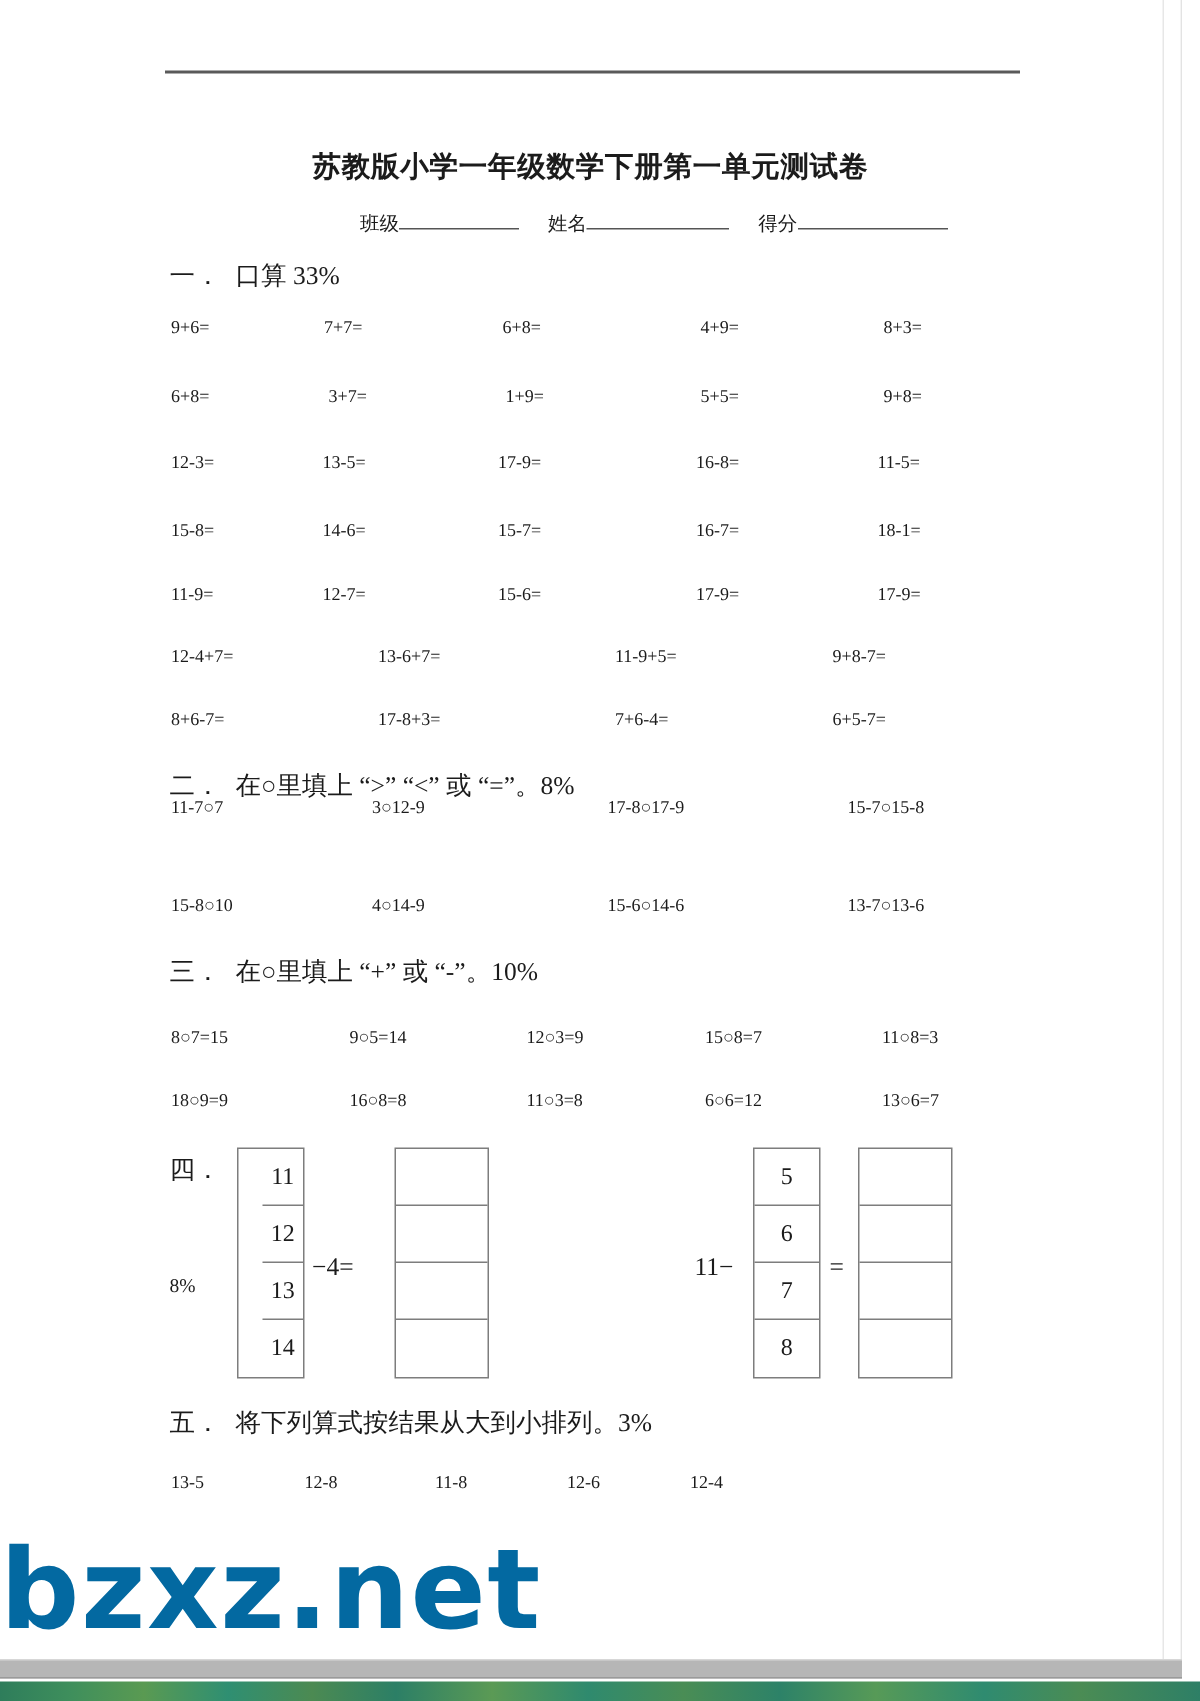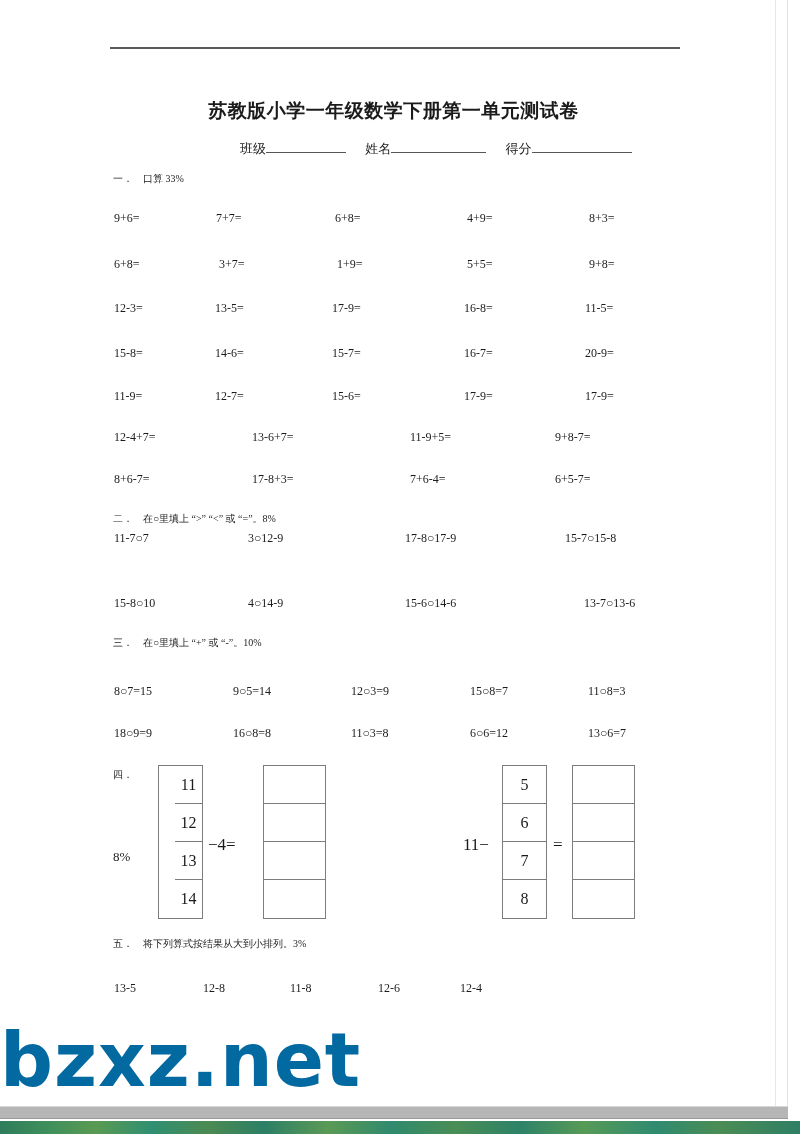--- a/index.html
+++ b/index.html
@@ -75,21 +75,21 @@
     border-bottom: 1px solid #555;
     vertical-align: baseline;
   }
   .blank.w1 { width: 80px; }
   .blank.w2 { width: 95px; }
   .blank.w3 { width: 100px; }
 
   
   .sec-head {
     position: absolute;
-    font-size: 10px;
+    font-size: 17px;
     white-space: nowrap;
   }
   .sec-head .num { margin-right: 10px; }
 
   
   .prow {
     position: absolute;
     left: 0; right: 0;
     height: 22px;
     font-size: 12px;
@@ -188,21 +188,21 @@
       <span class="cell" style="left:215px;">13-5=</span>
       <span class="cell" style="left:332px;">17-9=</span>
       <span class="cell" style="left:464px;">16-8=</span>
       <span class="cell" style="left:585px;">11-5=</span>
     </div>
     <div class="prow" style="top:346px;">
       <span class="cell" style="left:114px;">15-8=</span>
       <span class="cell" style="left:215px;">14-6=</span>
       <span class="cell" style="left:332px;">15-7=</span>
       <span class="cell" style="left:464px;">16-7=</span>
-      <span class="cell" style="left:585px;">20-9=</span>
+      <span class="cell" style="left:585px;">18-1=</span>
     </div>
     <div class="prow" style="top:389px;">
       <span class="cell" style="left:114px;">11-9=</span>
       <span class="cell" style="left:215px;">12-7=</span>
       <span class="cell" style="left:332px;">15-6=</span>
       <span class="cell" style="left:464px;">17-9=</span>
       <span class="cell" style="left:585px;">17-9=</span>
     </div>
 
     <div class="prow" style="top:430px;">
@@ -225,21 +225,21 @@
     <div class="prow" style="top:531px;">
       <span class="cell" style="left:114px;">11-7○7</span>
       <span class="cell" style="left:248px;">3○12-9</span>
       <span class="cell" style="left:405px;">17-8○17-9</span>
       <span class="cell" style="left:565px;">15-7○15-8</span>
     </div>
     <div class="prow" style="top:596px;">
       <span class="cell" style="left:114px;">15-8○10</span>
       <span class="cell" style="left:248px;">4○14-9</span>
       <span class="cell" style="left:405px;">15-6○14-6</span>
-      <span class="cell" style="left:584px;">13-7○13-6</span>
+      <span class="cell" style="left:565px;">13-7○13-6</span>
     </div>
 
     <div class="sec-head" style="left:113px; top:636px;">
       <span class="num">三．</span><span>在○里填上 “+” 或 “-”。</span><span>10%</span>
     </div>
 
     <div class="prow" style="top:684px;">
       <span class="cell" style="left:114px;">8○7=15</span>
       <span class="cell" style="left:233px;">9○5=14</span>
       <span class="cell" style="left:351px;">12○3=9</span>

